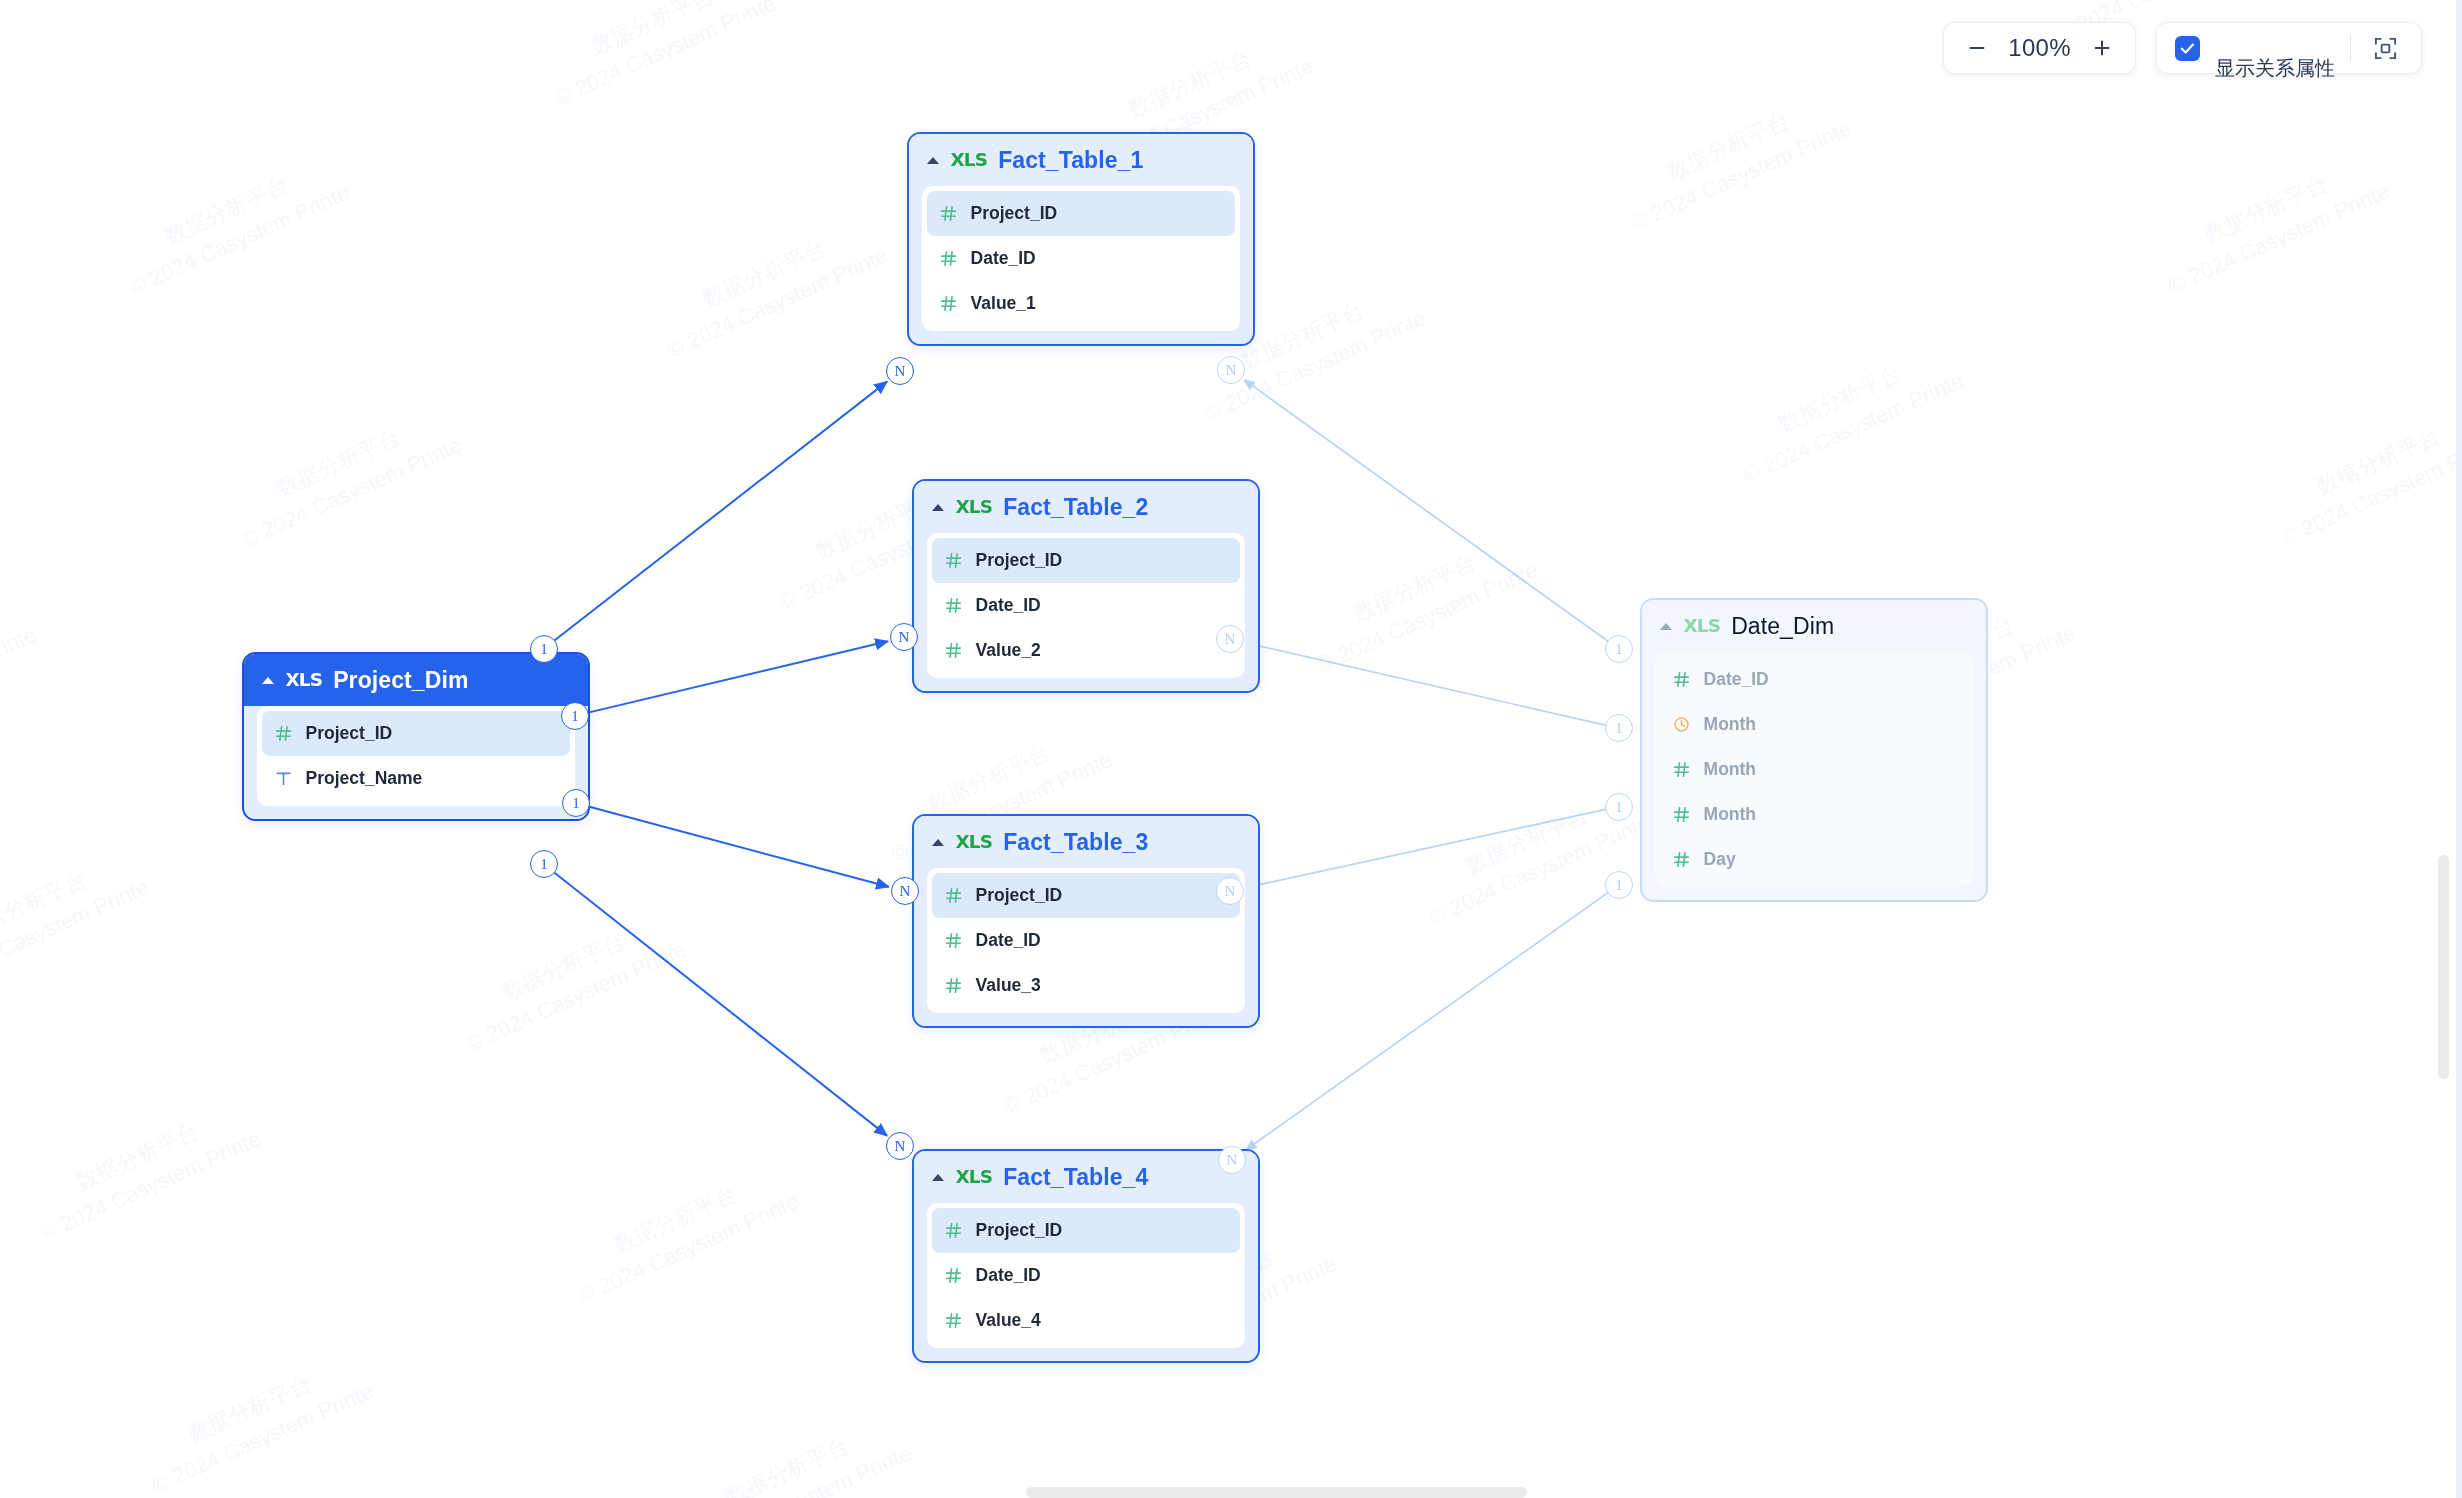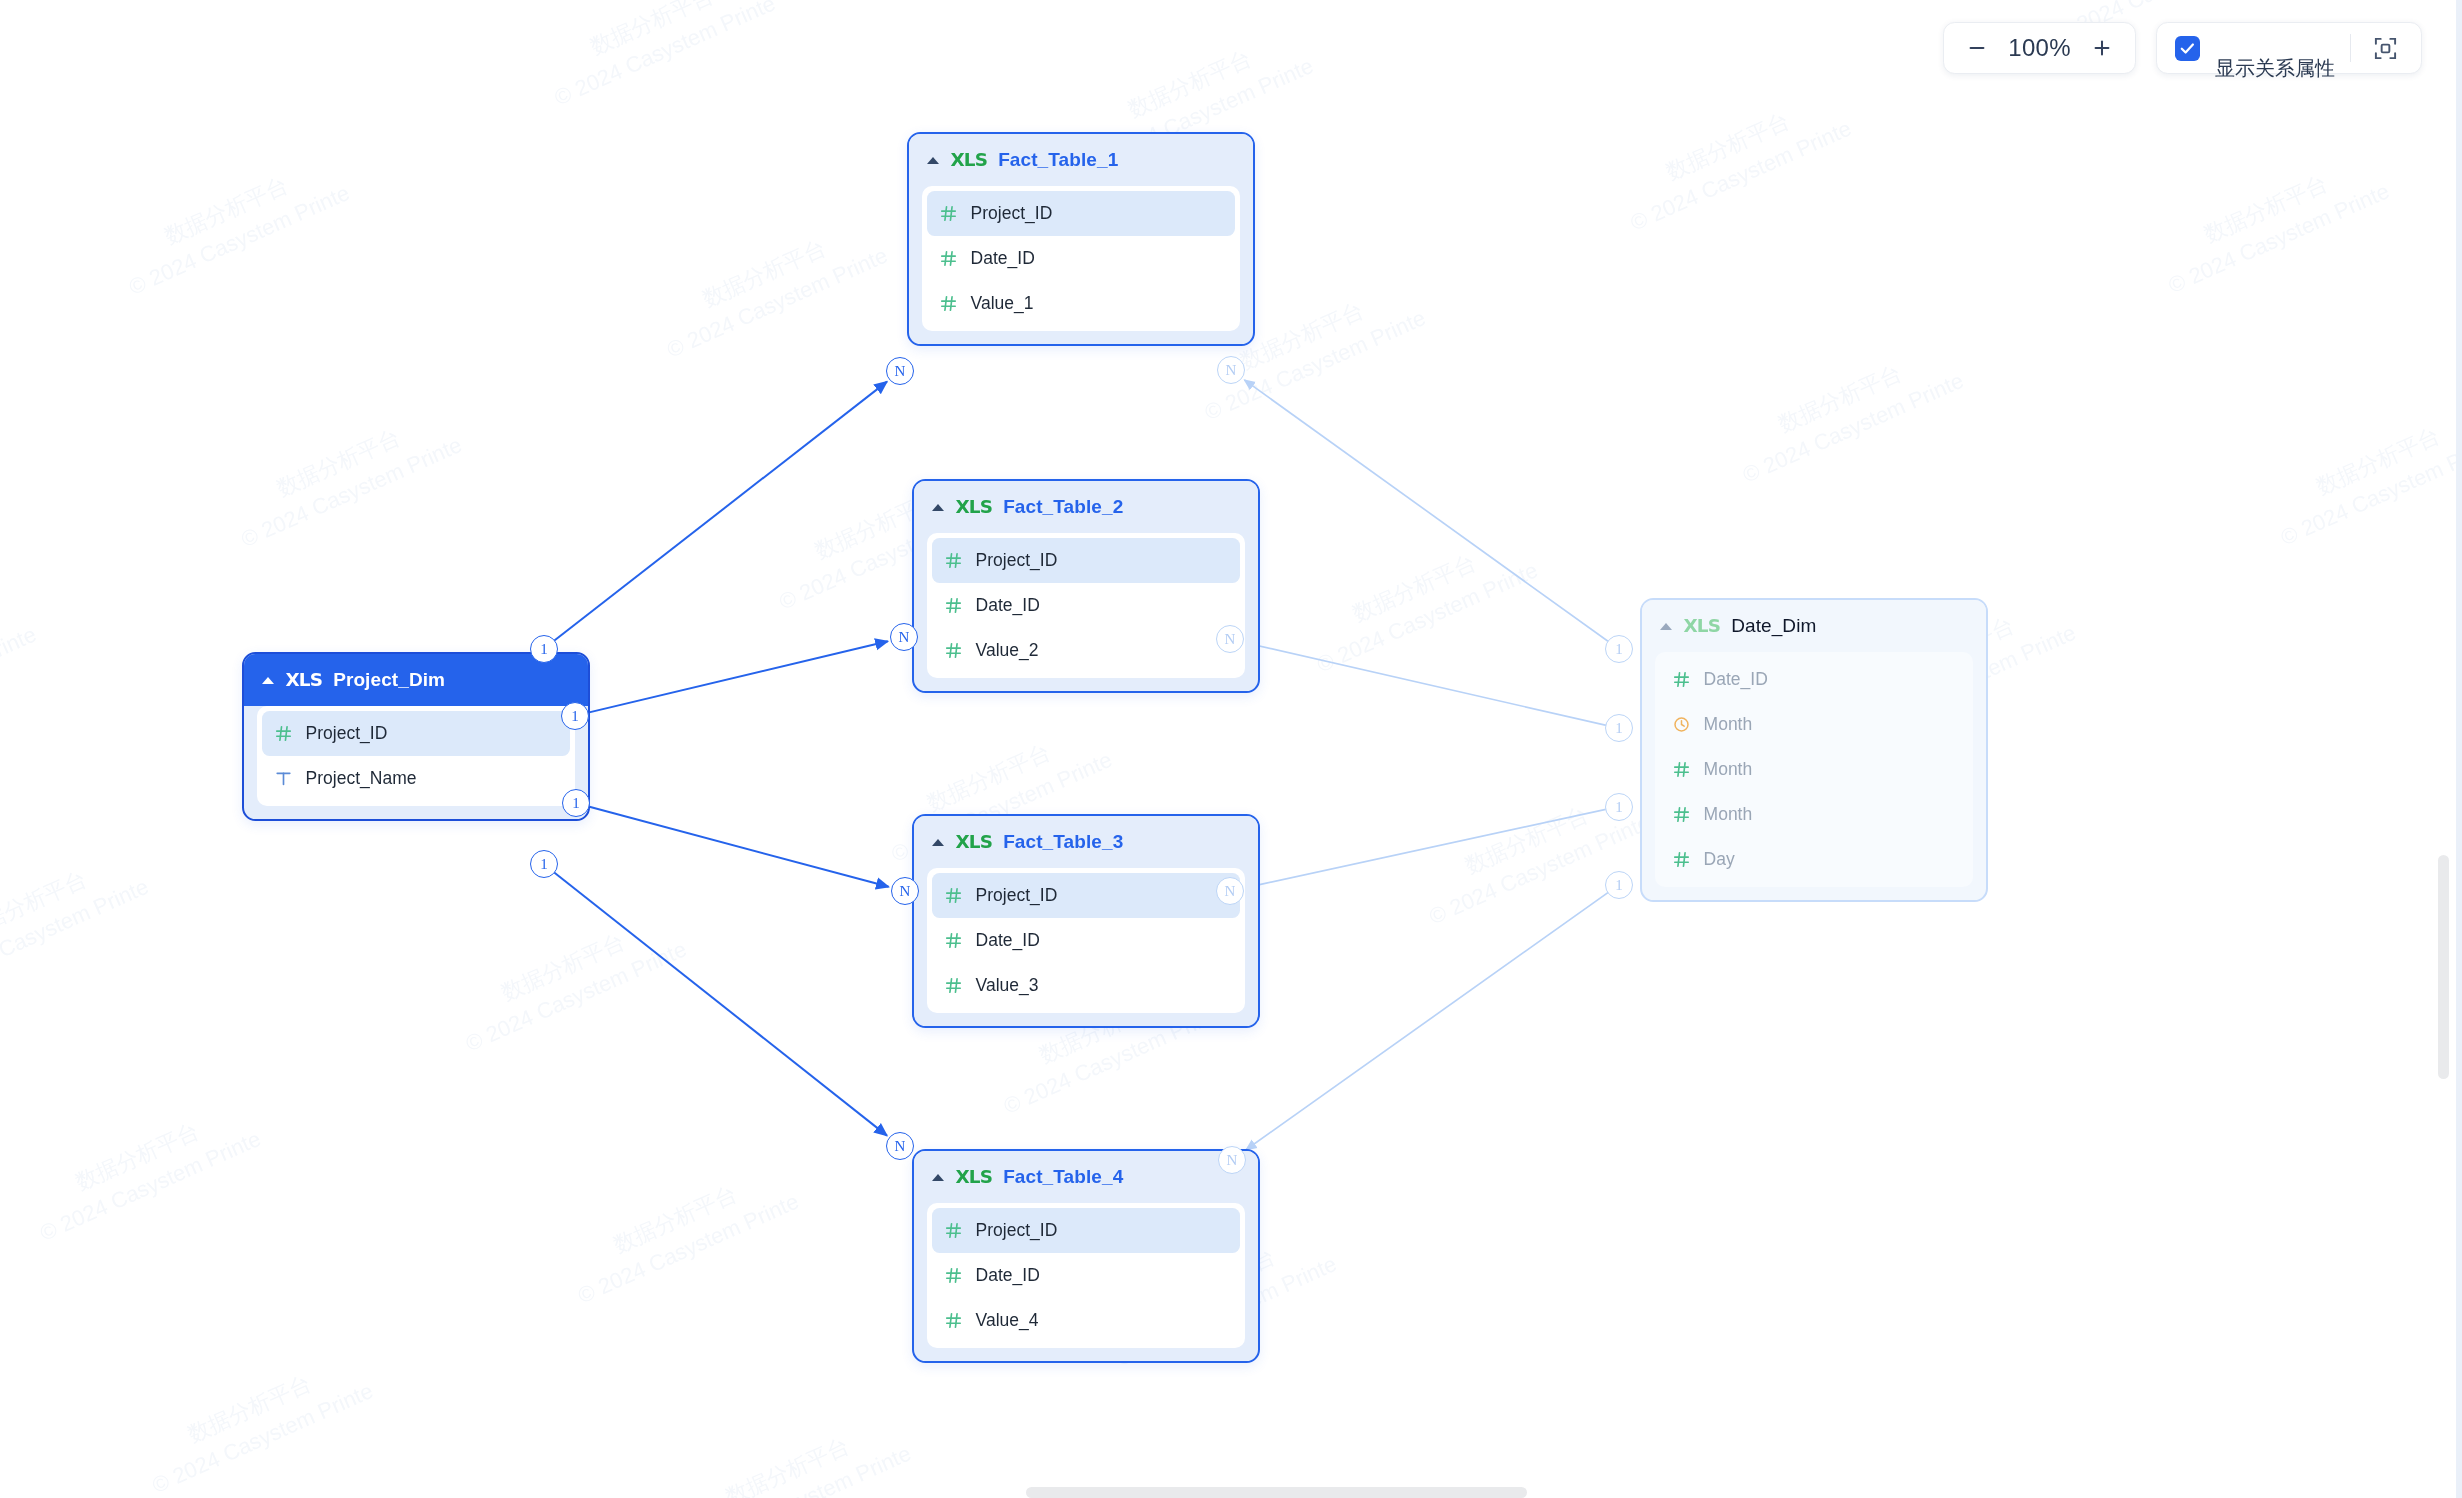--- a/index.html
+++ b/index.html
@@ -67,31 +67,32 @@
 
   .xls {
     font-family: "DejaVu Sans", sans-serif;
     font-size: 18.4px; font-weight: 700; letter-spacing: -0.8px;
     color: #22a34a; flex: none; line-height: 1;
   }
   .card.selected .xls { color: #ffffff; }
   .card.faded .xls { color: #8fd6a5; }
 
   .card-title {
-    font-size: 19px; font-weight: 700; color: #2563eb;
+    font-size: 23px; font-weight: 700; color: #2563eb;
     white-space: nowrap; letter-spacing: 0.1px;
   }
   .card.selected .card-title { color: #ffffff; }
   .card.faded .card-title { color: #0f172a; font-weight: 400; }
 
   .fields {
     margin: 0 13.4px 13.4px 13.4px;
     background: #ffffff;
     border-radius: 10px;
     padding: 5px;
+    font-weight: bold;
   }
   .card.faded .fields { background: #f8fbfe; }
 
   .field {
     display: flex; align-items: center; gap: 12.5px;
     height: 45px; padding: 0 11.7px;
     border-radius: 7.5px;
     font-size: 17.5px; color: #1f2937;
     white-space: nowrap;
   }

